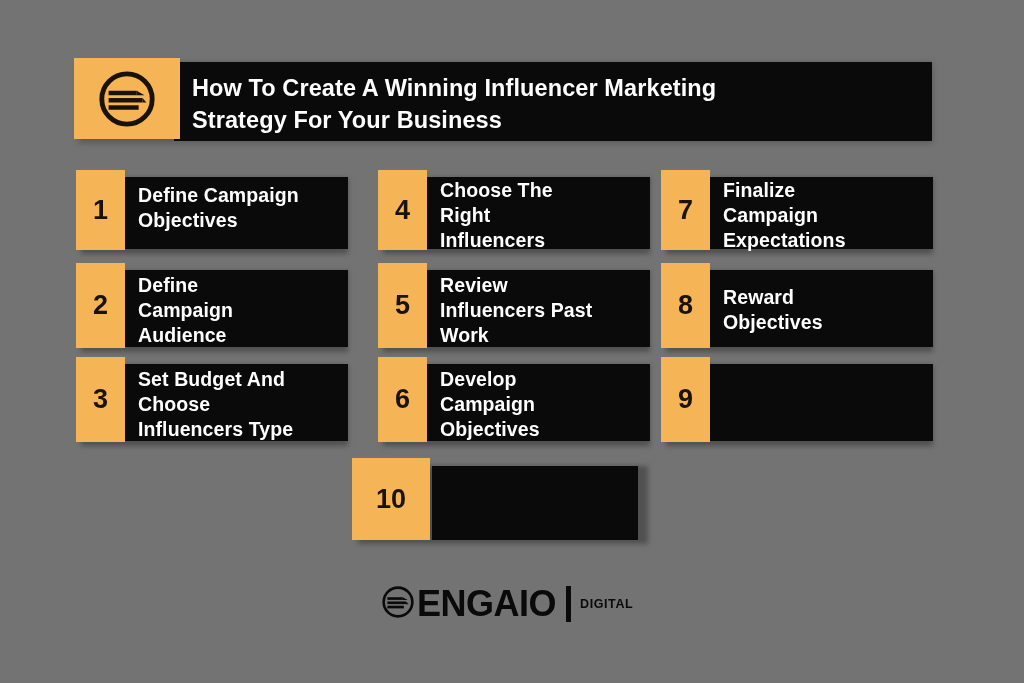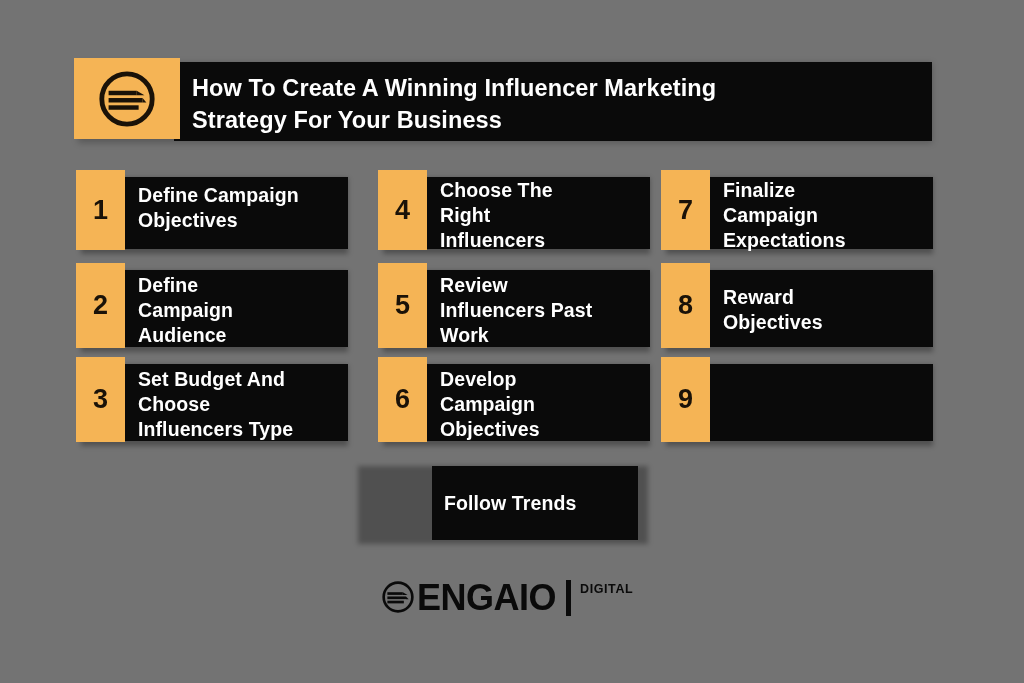--- a/index.html
+++ b/index.html
@@ -108,21 +108,21 @@
   }
 
   
   #footer {
     position: absolute;
     left: 381px;
     top: 580px;
     width: 320px;
     height: 48px;
     display: flex;
-    align-items: flex-start;
+    align-items: center;
   }
   #footer-mark { flex: 0 0 auto; margin-right: 2px; }
   #footer-wordmark {
     font-family: "Liberation Sans", sans-serif;
     font-size: 36px;
     font-weight: bold;
     letter-spacing: -0.5px;
     color: #0a0a0a;
     line-height: 1;
     margin-right: 10px;
@@ -240,21 +240,21 @@
 
   <div class="step" style="left:661px; top:357px; width:272px; height:89px;">
     <div class="step-shadow" style="left:5px; top:8px; width:267px; height:81px;"></div>
     <div class="step-box" style="left:16px; top:7px; width:256px; height:77px;"></div>
     <div class="step-badge" style="left:0px; top:0px; width:49px; height:85px;">9</div>
   </div>
 
   <div class="step" style="left:352px; top:458px; width:296px; height:86px;">
     <div class="step-shadow" style="left:6px; top:8px; width:290px; height:78px;"></div>
     <div class="step-box" style="left:80px; top:8px; width:206px; height:74px;"></div>
-    <div class="step-label" style="left:92px; top:33px; width:190px;">Follow Trends</div>
+    <div class="step-badge" style="left:0px; top:0px; width:78px; height:82px;">10</div>
   </div>
 
   <div id="footer">
     <span id="footer-mark">
       <svg width="34" height="34" viewBox="0 0 64 64" aria-hidden="true">
         <circle cx="32" cy="32" r="27" fill="none" stroke="#0a0a0a" stroke-width="5"></circle>
         <rect x="12" y="23" width="29" height="5" fill="#0a0a0a"></rect>
         <rect x="12" y="31" width="35" height="5" fill="#0a0a0a"></rect>
         <rect x="12" y="39" width="31" height="5" fill="#0a0a0a"></rect>
         <path d="M41 23 L50 28 L41 28 Z" fill="#0a0a0a"></path>

